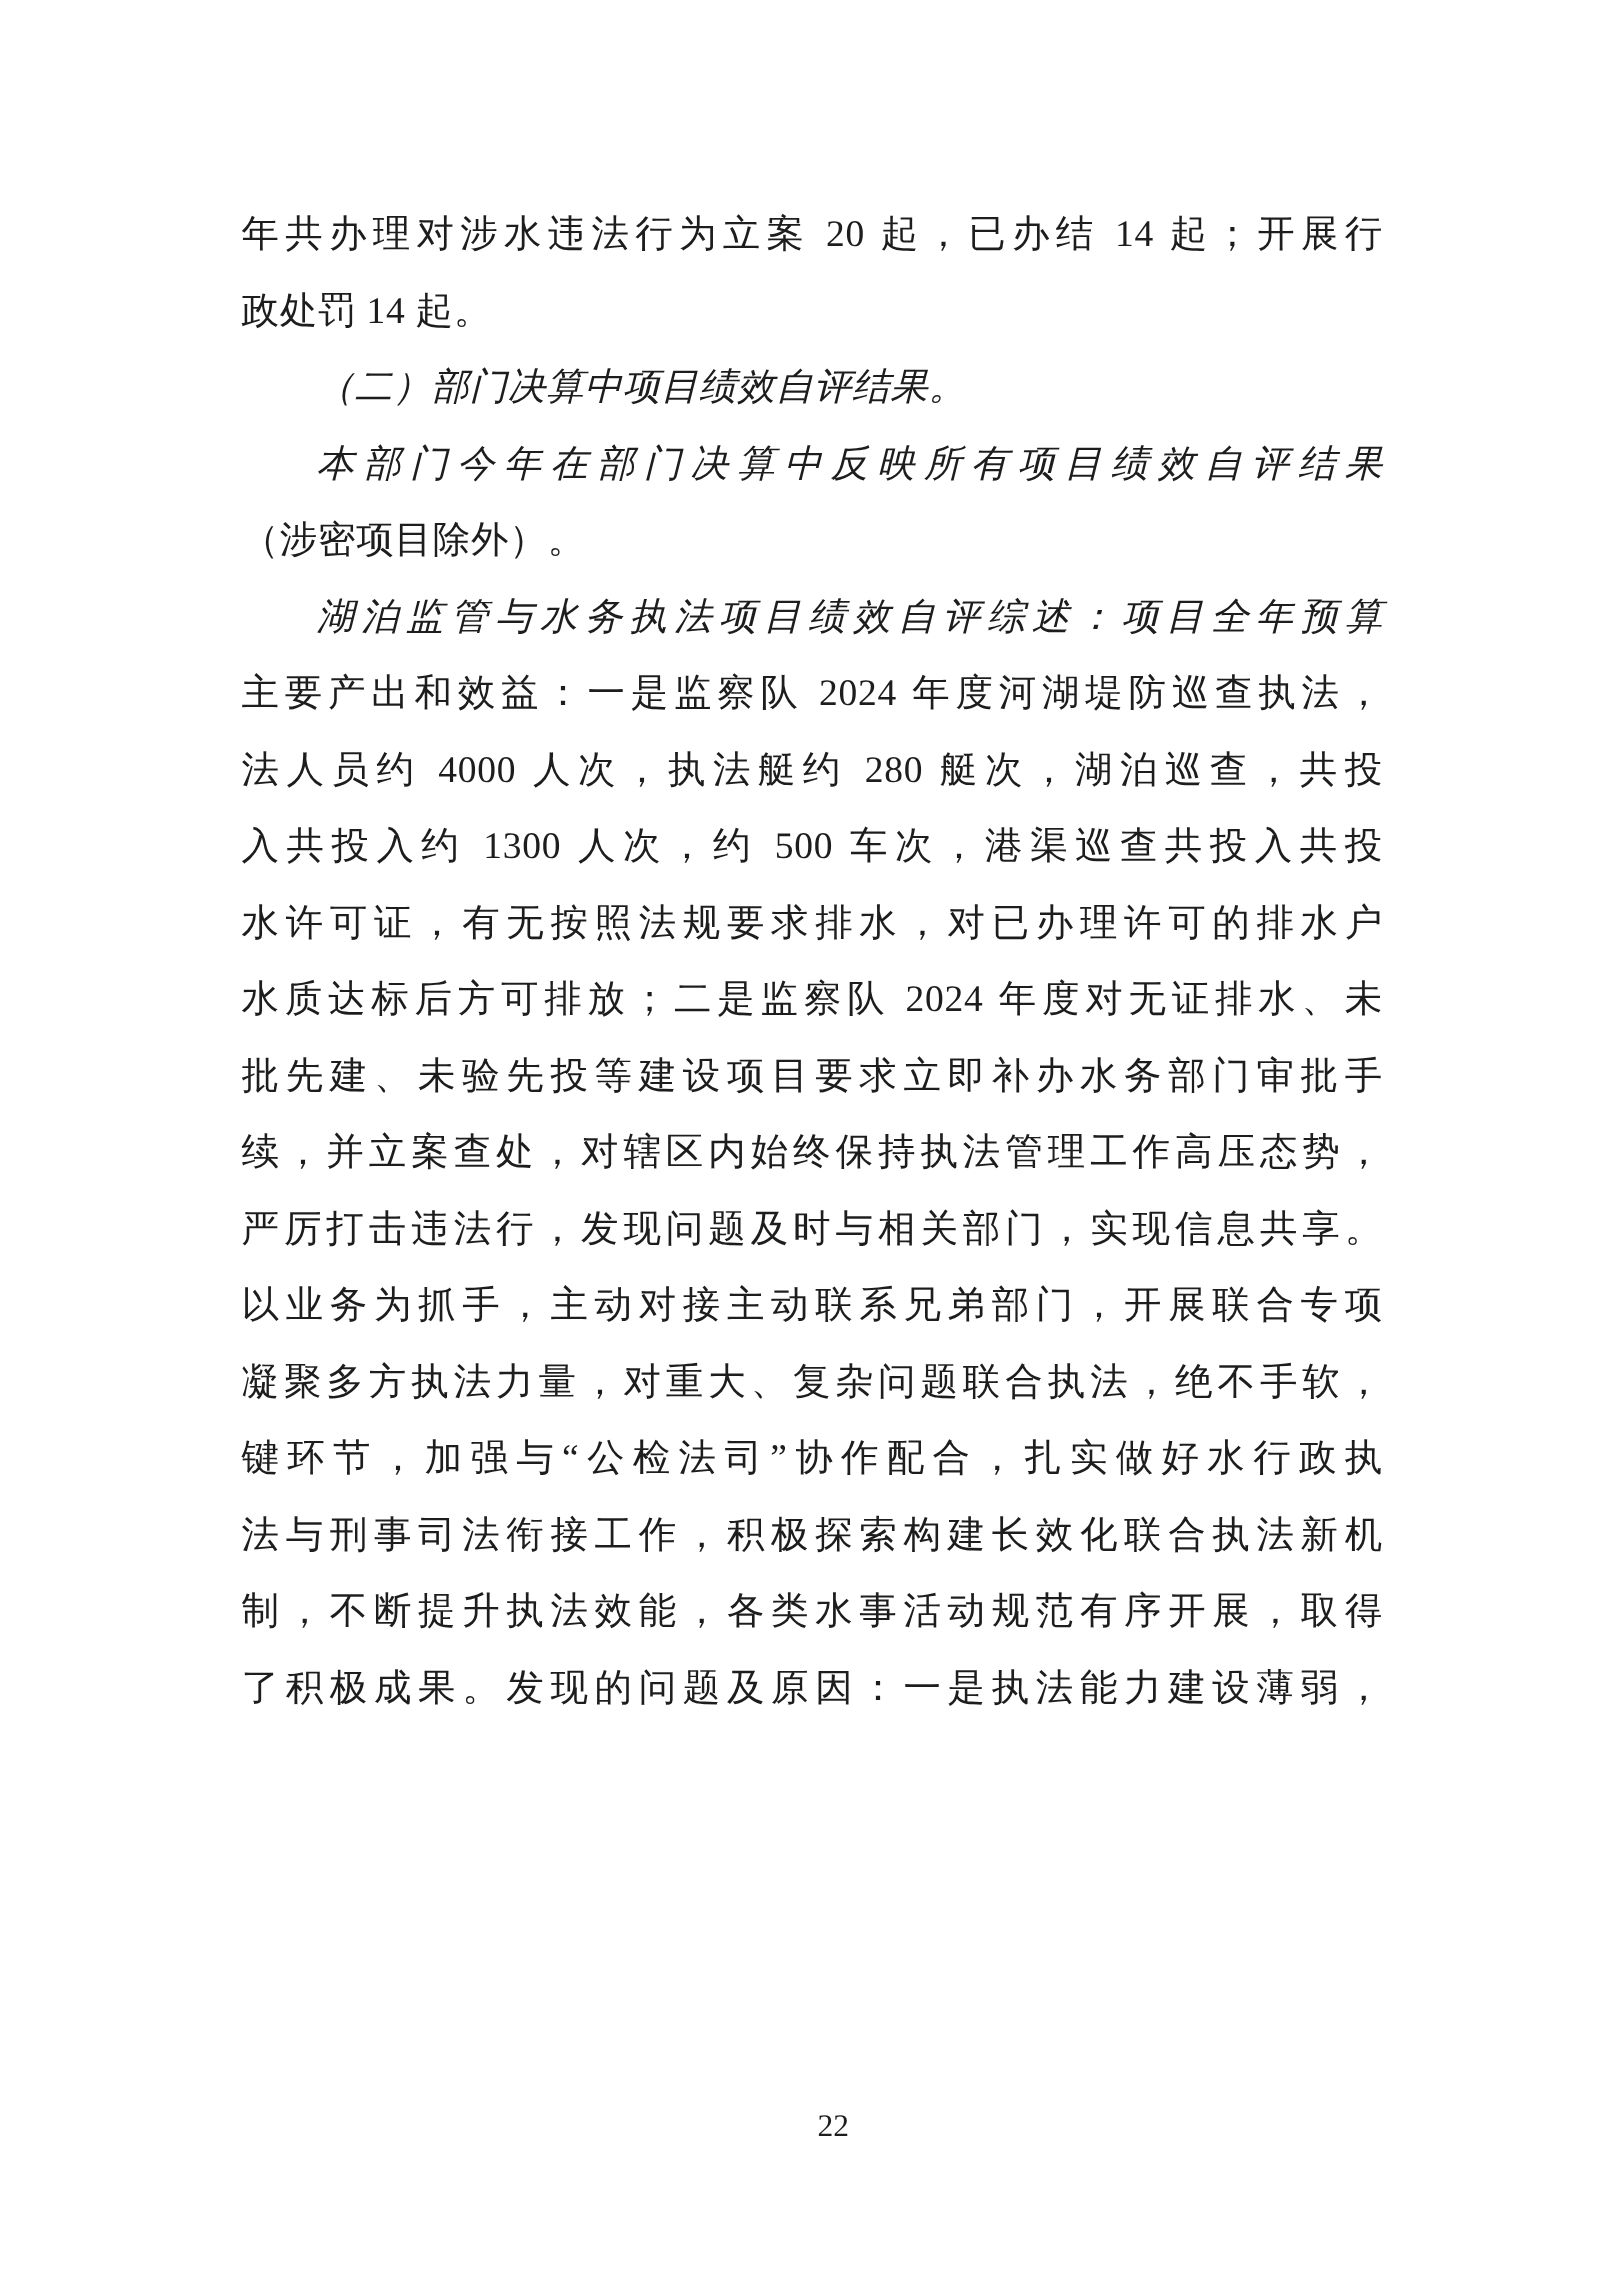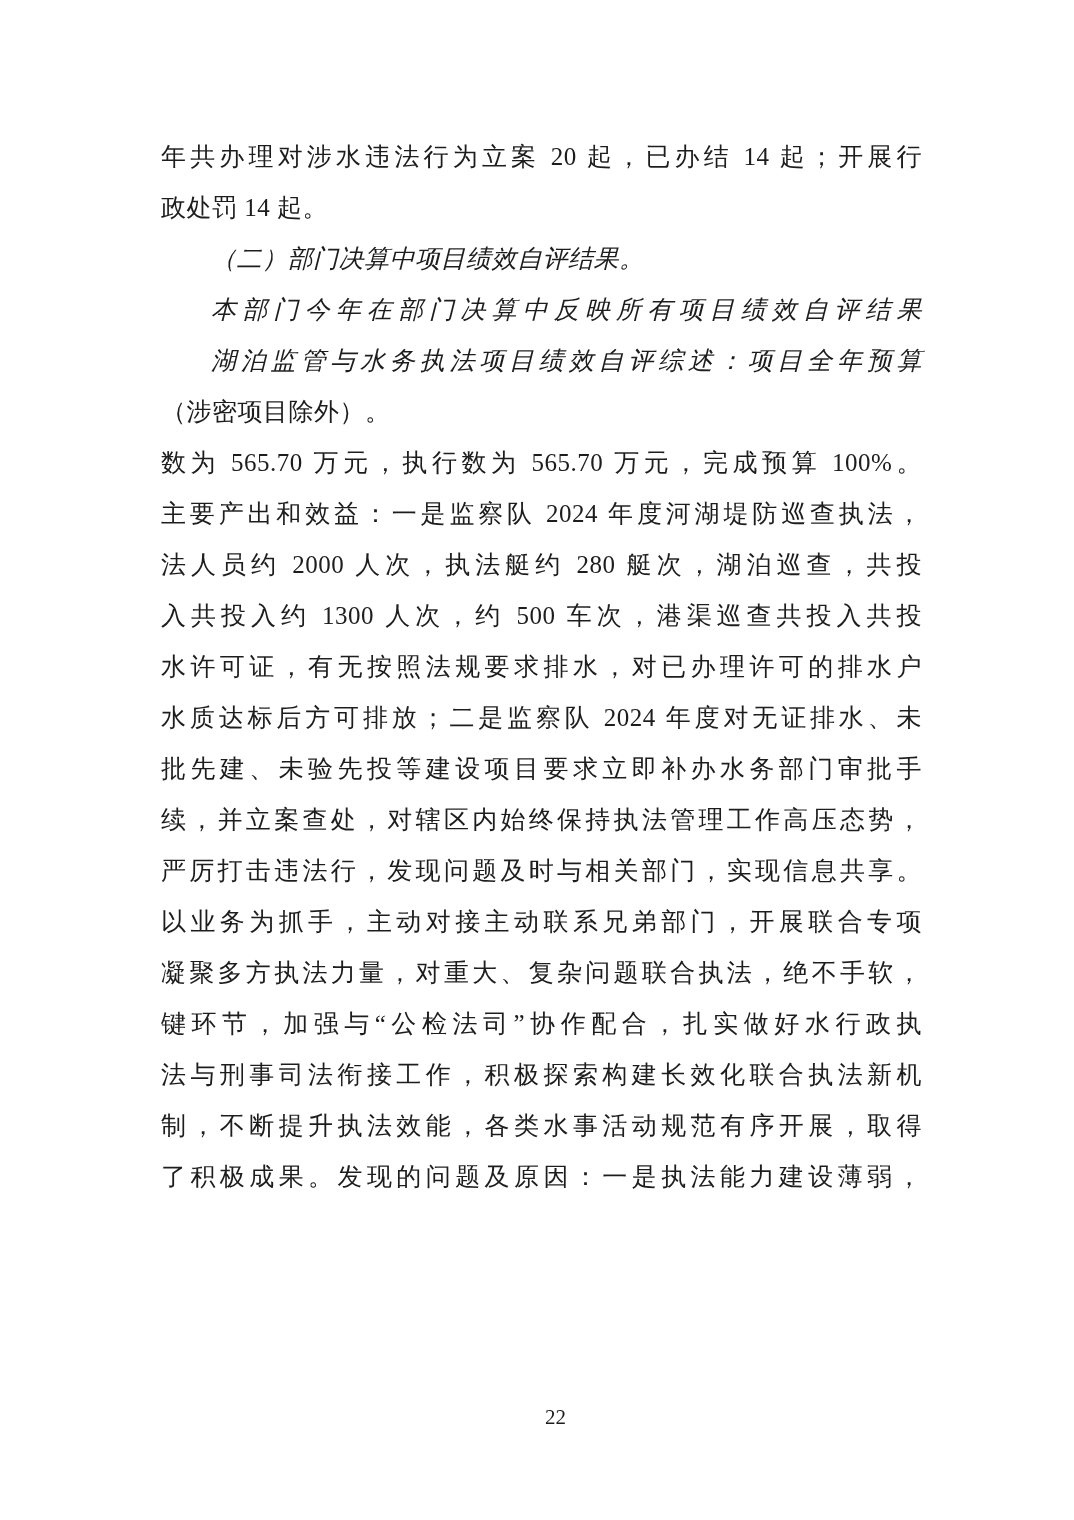--- a/index.html
+++ b/index.html
@@ -57,25 +57,24 @@
 </style>
 </head>
 <body>
 
 <div class="page">
   <div class="doc">
     <div class="line full">年共办理对涉水违法行为立案 20 起，已办结 14 起；开展行</div>
     <div class="line short">政处罚 14 起。</div>
     <div class="line short indent heading">（二）部门决算中项目绩效自评结果。</div>
     <div class="line full indent">本部门今年在部门决算中反映所有项目绩效自评结果</div>
+    <div class="line short">（涉密项目除外）。</div>
     <div class="line full indent">湖泊监管与水务执法项目绩效自评综述：项目全年预算</div>
-    <div class="line short">（涉密项目除外）。</div>
-    <div class="line full">数为 565.70 万元，执行数为 565.70 万元，完成预算 100%。</div>
     <div class="line full">主要产出和效益：一是监察队 2024 年度河湖堤防巡查执法，</div>
-    <div class="line full">法人员约 2000 人次，执法艇约 280 艇次，湖泊巡查，共投</div>
+    <div class="line full">法人员约 4000 人次，执法艇约 280 艇次，湖泊巡查，共投</div>
     <div class="line full">入共投入约 1300 人次，约 500 车次，港渠巡查共投入共投</div>
     <div class="line full">水许可证，有无按照法规要求排水，对已办理许可的排水户</div>
     <div class="line full">水质达标后方可排放；二是监察队 2024 年度对无证排水、未</div>
     <div class="line full">批先建、未验先投等建设项目要求立即补办水务部门审批手</div>
     <div class="line full">续，并立案查处，对辖区内始终保持执法管理工作高压态势，</div>
     <div class="line full">严厉打击违法行，发现问题及时与相关部门，实现信息共享。</div>
     <div class="line full">以业务为抓手，主动对接主动联系兄弟部门，开展联合专项</div>
     <div class="line full">凝聚多方执法力量，对重大、复杂问题联合执法，绝不手软，</div>
     <div class="line full">键环节，加强与“公检法司”协作配合，扎实做好水行政执</div>
     <div class="line full">法与刑事司法衔接工作，积极探索构建长效化联合执法新机</div>

